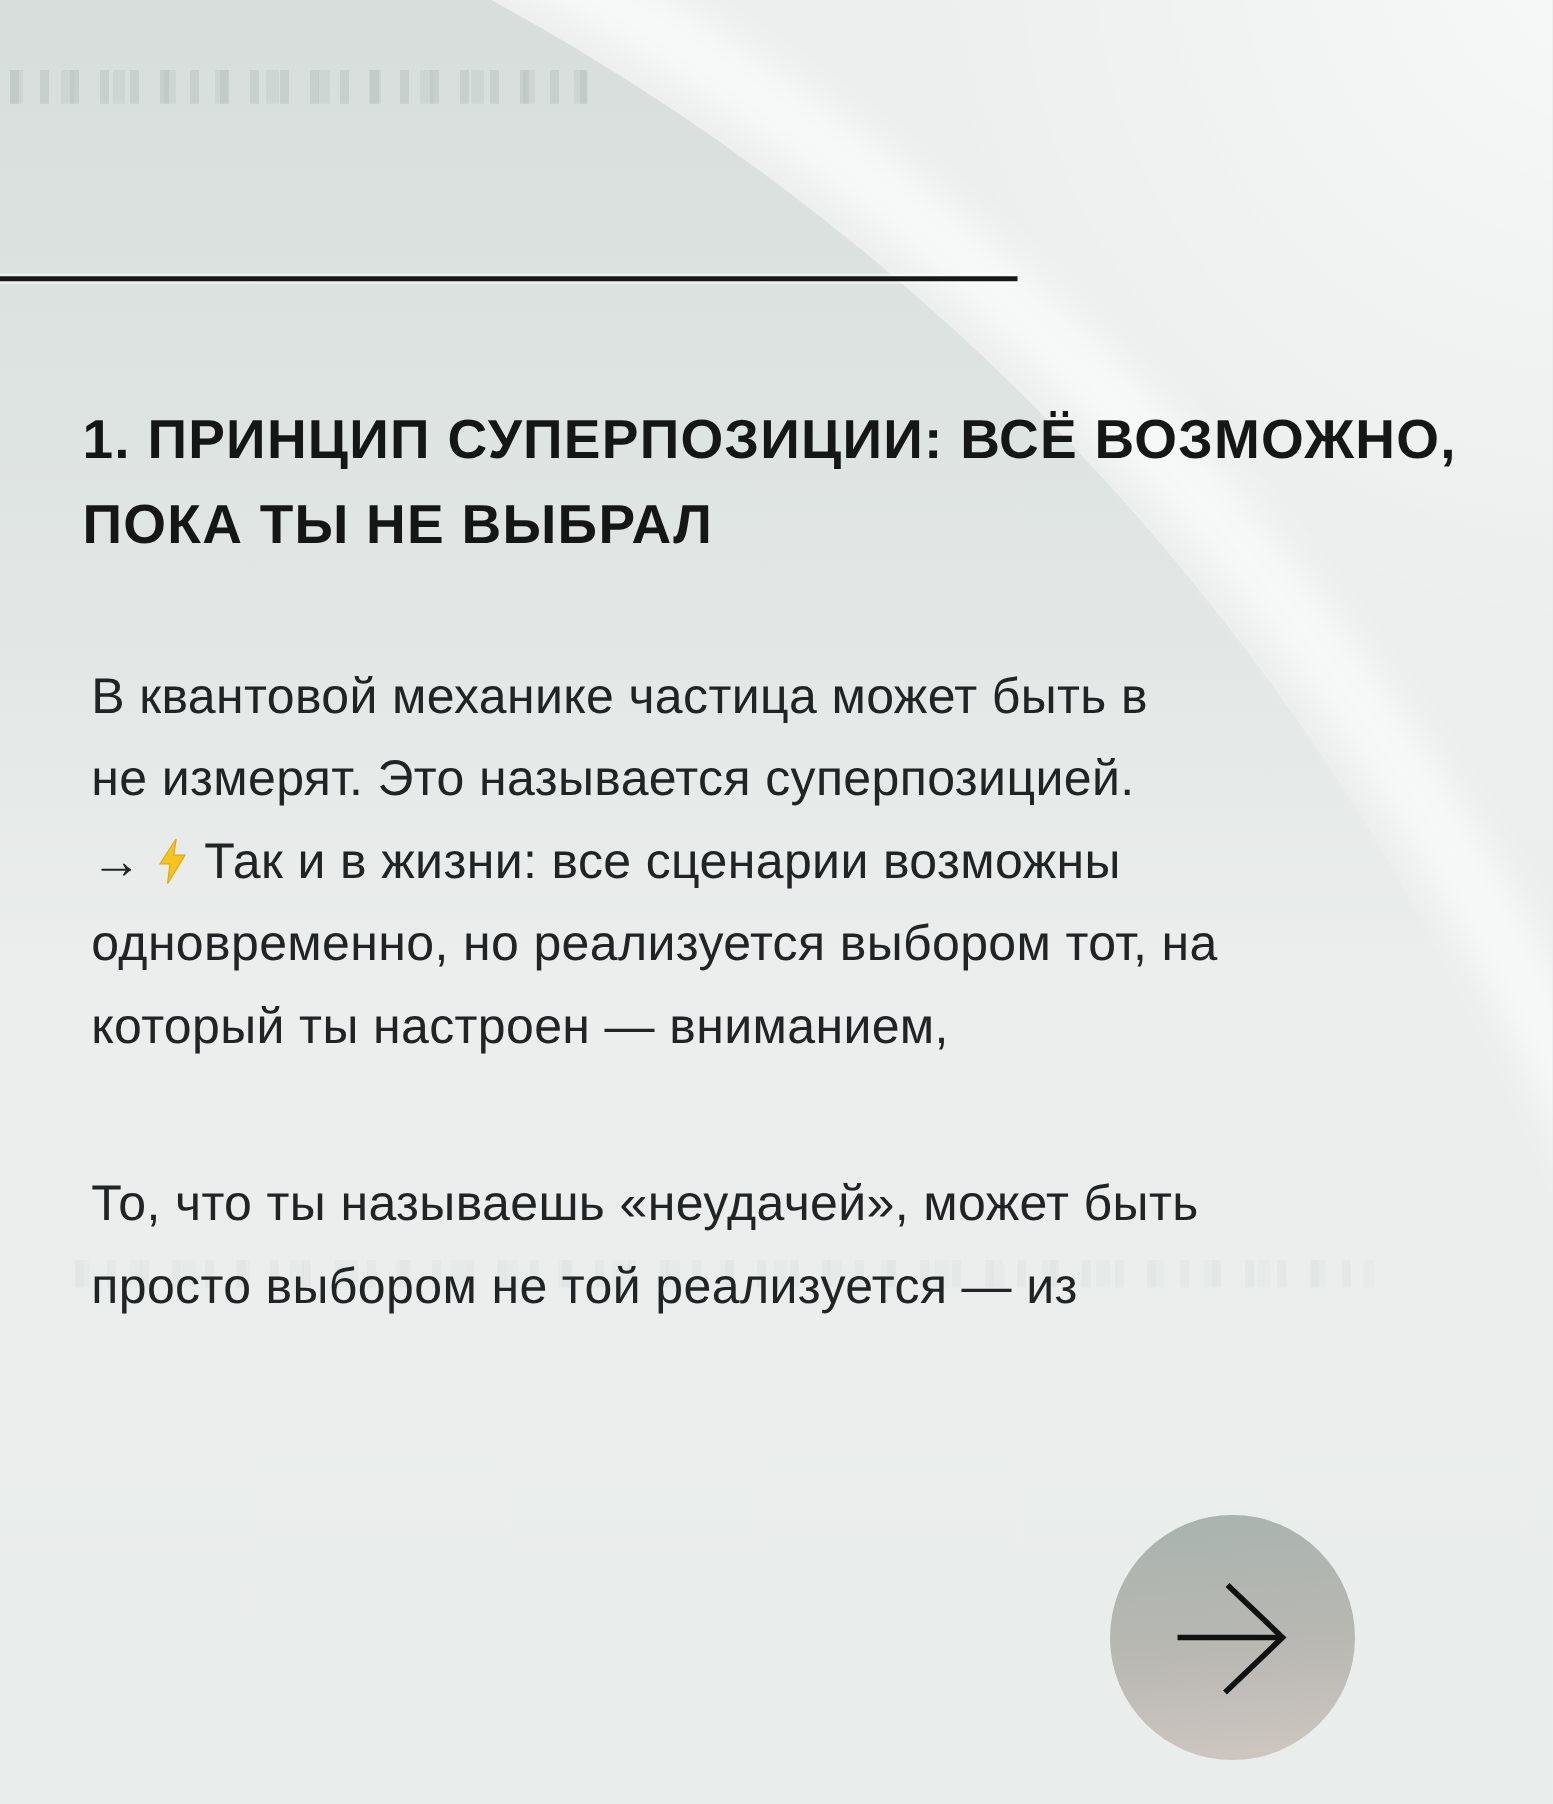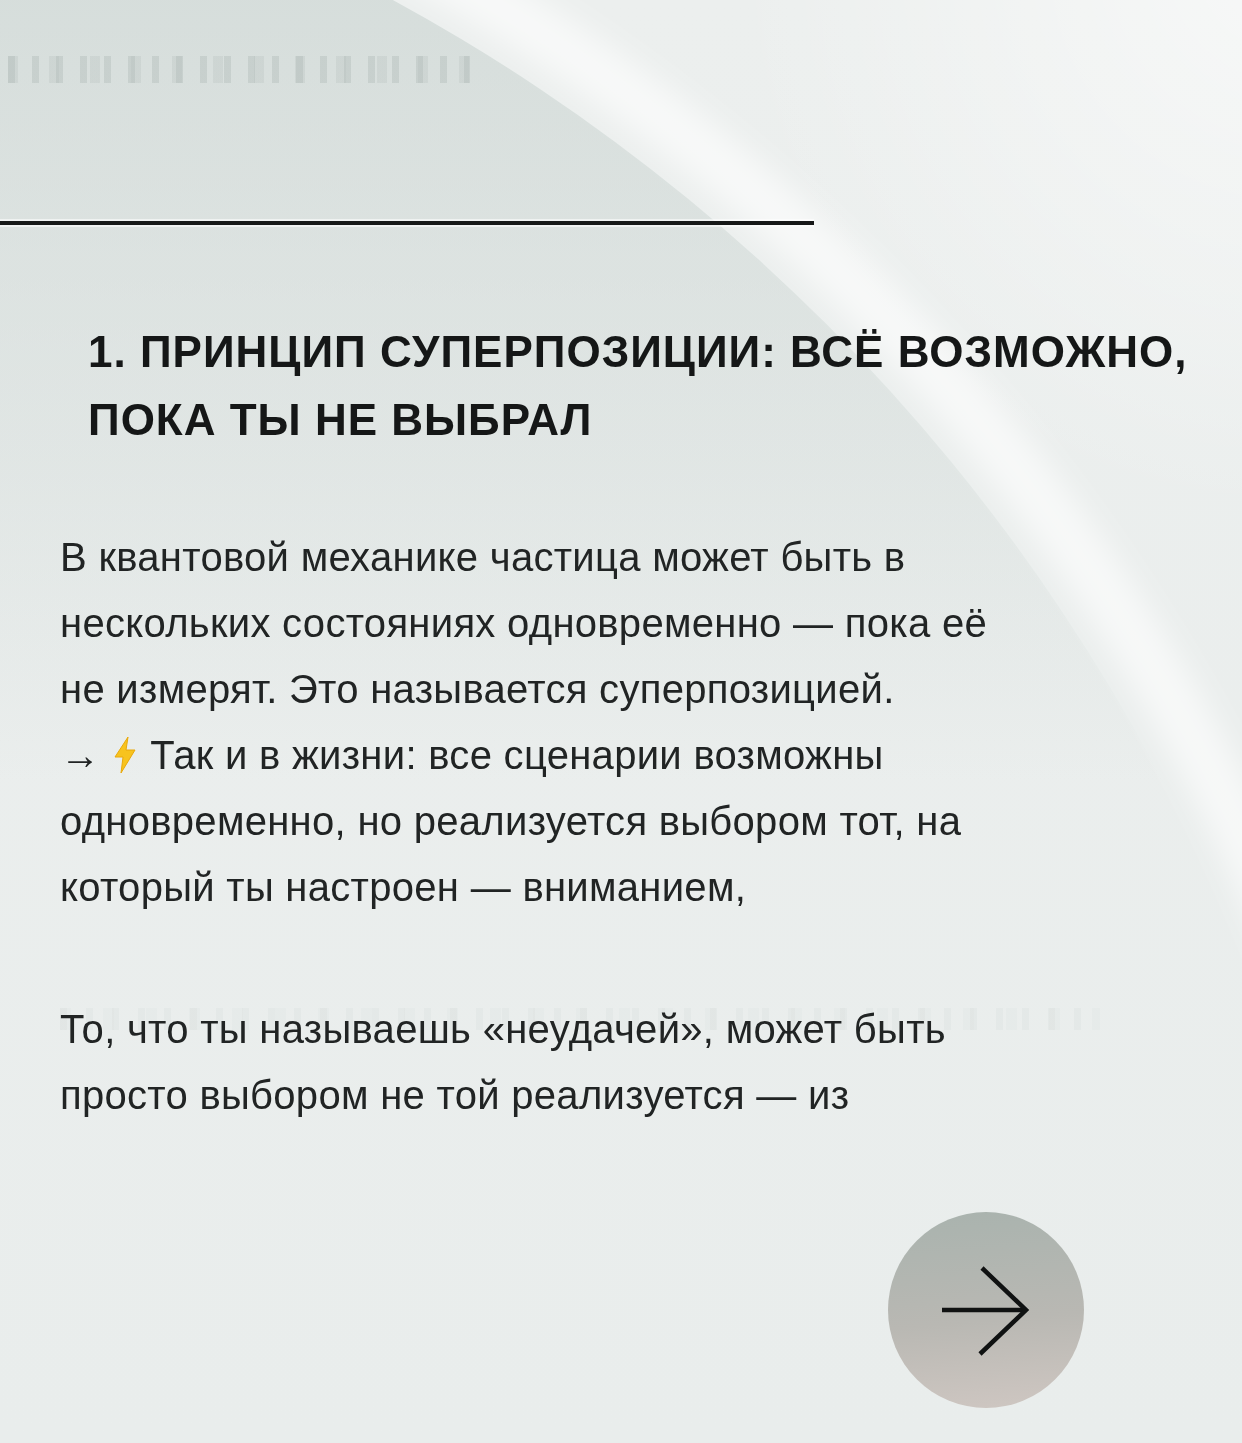--- a/index.html
+++ b/index.html
@@ -27,28 +27,28 @@
       repeating-linear-gradient(90deg, rgba(150,163,159,.45) 0 7px, transparent 7px 26px),
       repeating-linear-gradient(90deg, rgba(150,163,159,.28) 0 11px, transparent 11px 43px);
   }
 
   .divider{
     position:absolute;left:0;top:221px;width:814px;height:4px;background:#161818;
     box-shadow:0 -2px 0 rgba(255,255,255,.55), 0 2px 0 rgba(255,255,255,.55);
   }
 
   .heading{
-    position:absolute;left:88px;top:318px;margin:0;
+    position:absolute;left:66px;top:318px;margin:0;
     font-size:44px;line-height:68px;font-weight:800;letter-spacing:1px;
     color:#151717;
   }
   .heading .h-line{white-space:nowrap;}
 
   .body-block{
-    position:absolute;left:60px;top:524px;
+    position:absolute;left:73px;top:524px;
     font-size:40px;line-height:66px;letter-spacing:.3px;color:#212424;
   }
   .line{white-space:nowrap;height:66px;}
   .hl{display:flex;align-items:center;}
   .hl .arrow-char{margin-right:12px;}
   .hl .bolt{margin-right:12px;flex:0 0 auto;}
   .para2{margin-top:76px;}
 
   .next{
     position:absolute;left:888px;top:1212px;width:196px;height:196px;
@@ -89,21 +89,20 @@
 
   <h1 class="heading">
     <div class="h-line">1. ПРИНЦИП СУПЕРПОЗИЦИИ: ВСЁ ВОЗМОЖНО,</div>
     <div class="h-line">ПОКА ТЫ НЕ ВЫБРАЛ</div>
   </h1>
 
   <div class="body-block">
 
     <div class="para">
       <div class="line">В квантовой механике частица может быть в</div>
-      <div class="line">нескольких состояниях одновременно — пока её</div>
       <div class="line">не измерят. Это называется суперпозицией.</div>
 
       <div class="line hl">
         <span class="arrow-char">→</span>
         <svg class="bolt" width="26" height="36" viewBox="0 0 26 36" xmlns="http://www.w3.org/2000/svg">
           <polygon points="16,0 3,20 11,20 9,36 23,13 14,13" fill="#f7c31e" stroke="#e8a80c" stroke-width="1"></polygon>
         </svg>
         <span>Так и в жизни: все сценарии возможны</span>
       </div>
 

